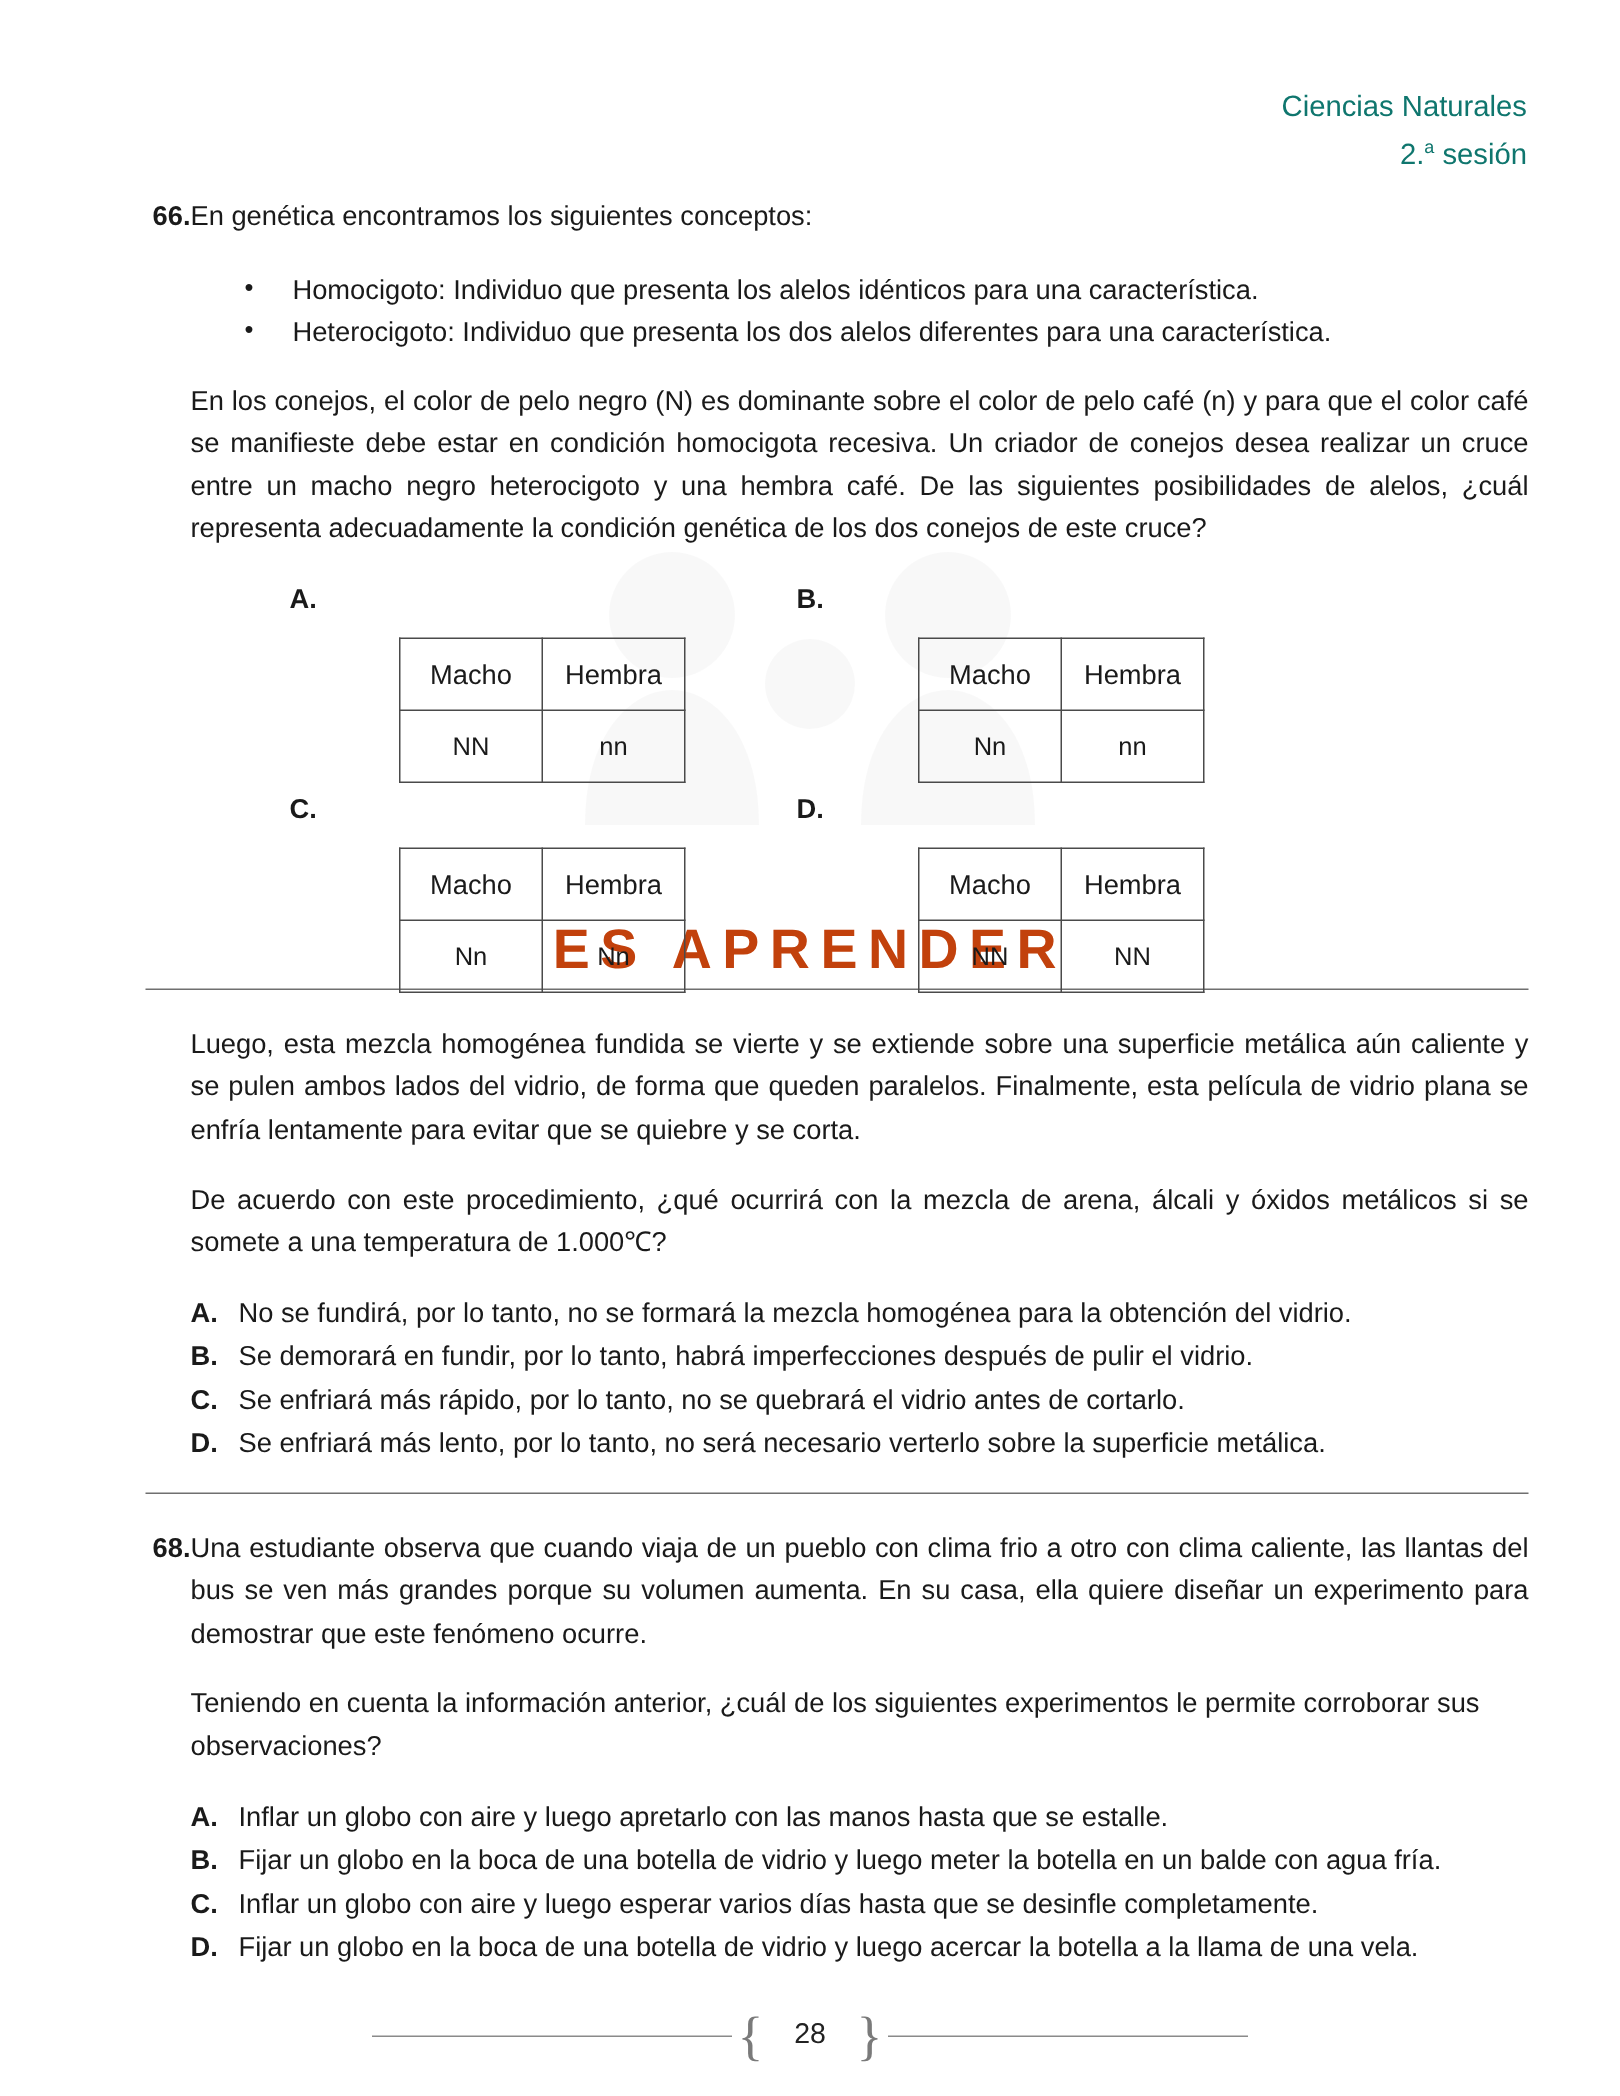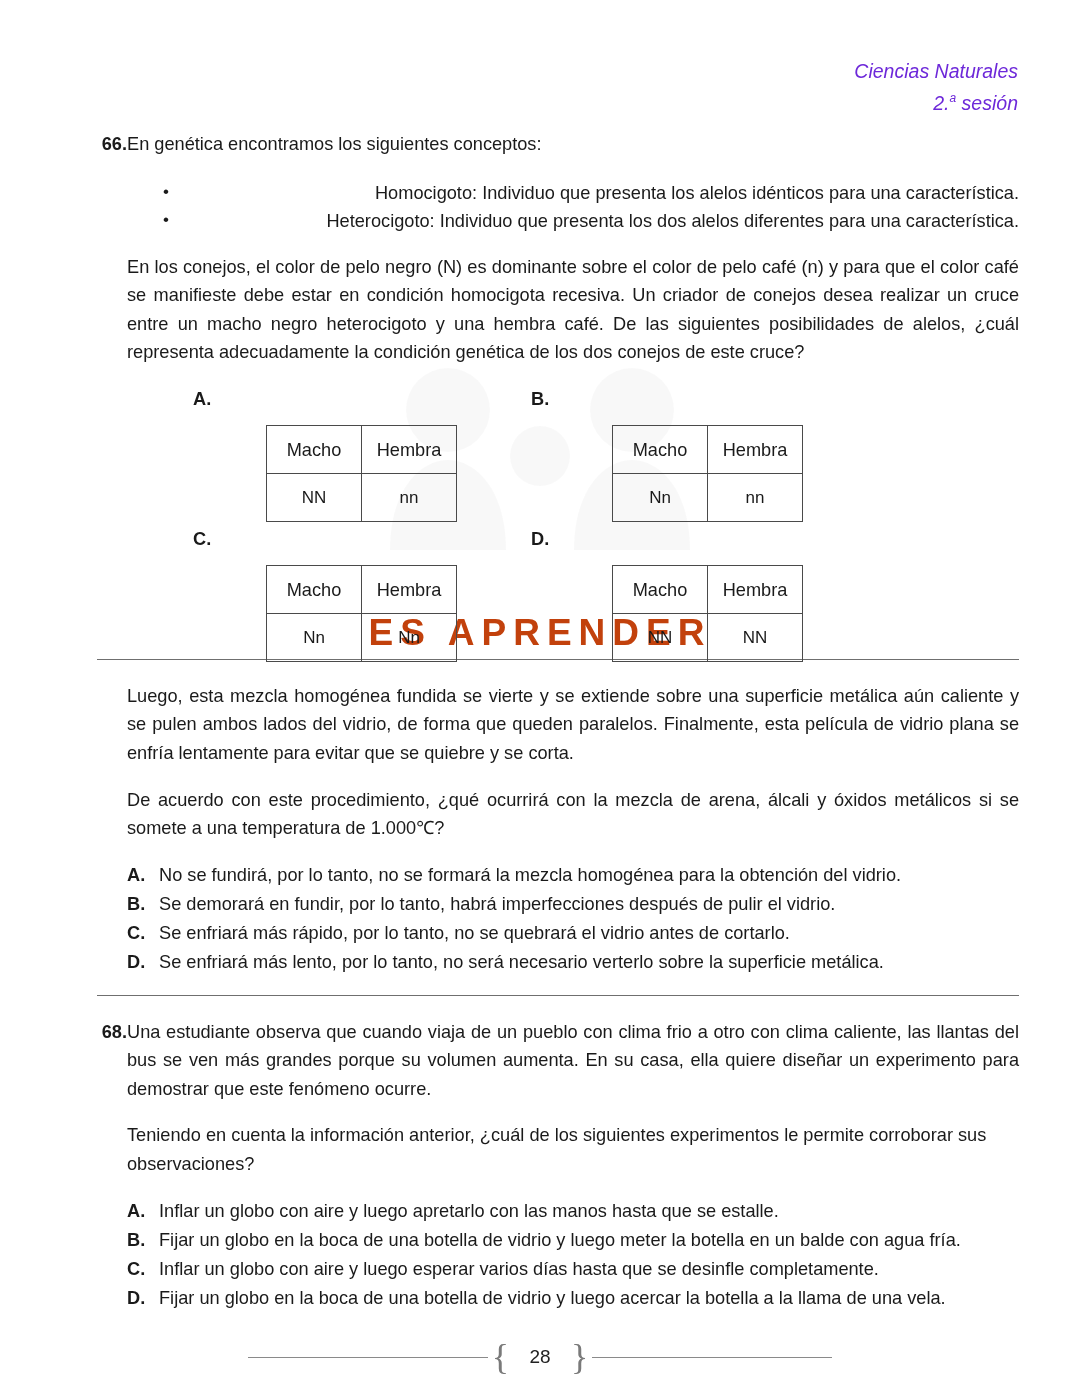--- a/index.html
+++ b/index.html
@@ -59,24 +59,23 @@
     letter-spacing: 7px;
     color: #c2410c;
   }
 
   
   .doc-header {
     position: absolute;
     top: 58px;
     right: 62px;
     text-align: right;
-    font-style: italic;
     font-size: 19.5px;
     line-height: 27px;
-    color: #6d28d9;
+    color: #0f766e;
     z-index: 2;
   }
   .doc-header .sub sup {
     font-size: 12px;
     vertical-align: super;
   }
 
   
   .content {
     position: absolute;
@@ -113,21 +112,20 @@
     text-align: justify;
     font-size: 18.2px;
     line-height: 28.5px;
   }
   .para.nojust { text-align: left; }
 
   ul.bullets {
     margin: 20px 0 0 0;
     padding: 0;
     list-style: none;
-    text-align: right;
   }
   ul.bullets li {
     position: relative;
     padding-left: 98px;
     line-height: 28px;
     font-size: 18.2px;
   }
   ul.bullets li::before {
     content: "\2022";
     position: absolute;

